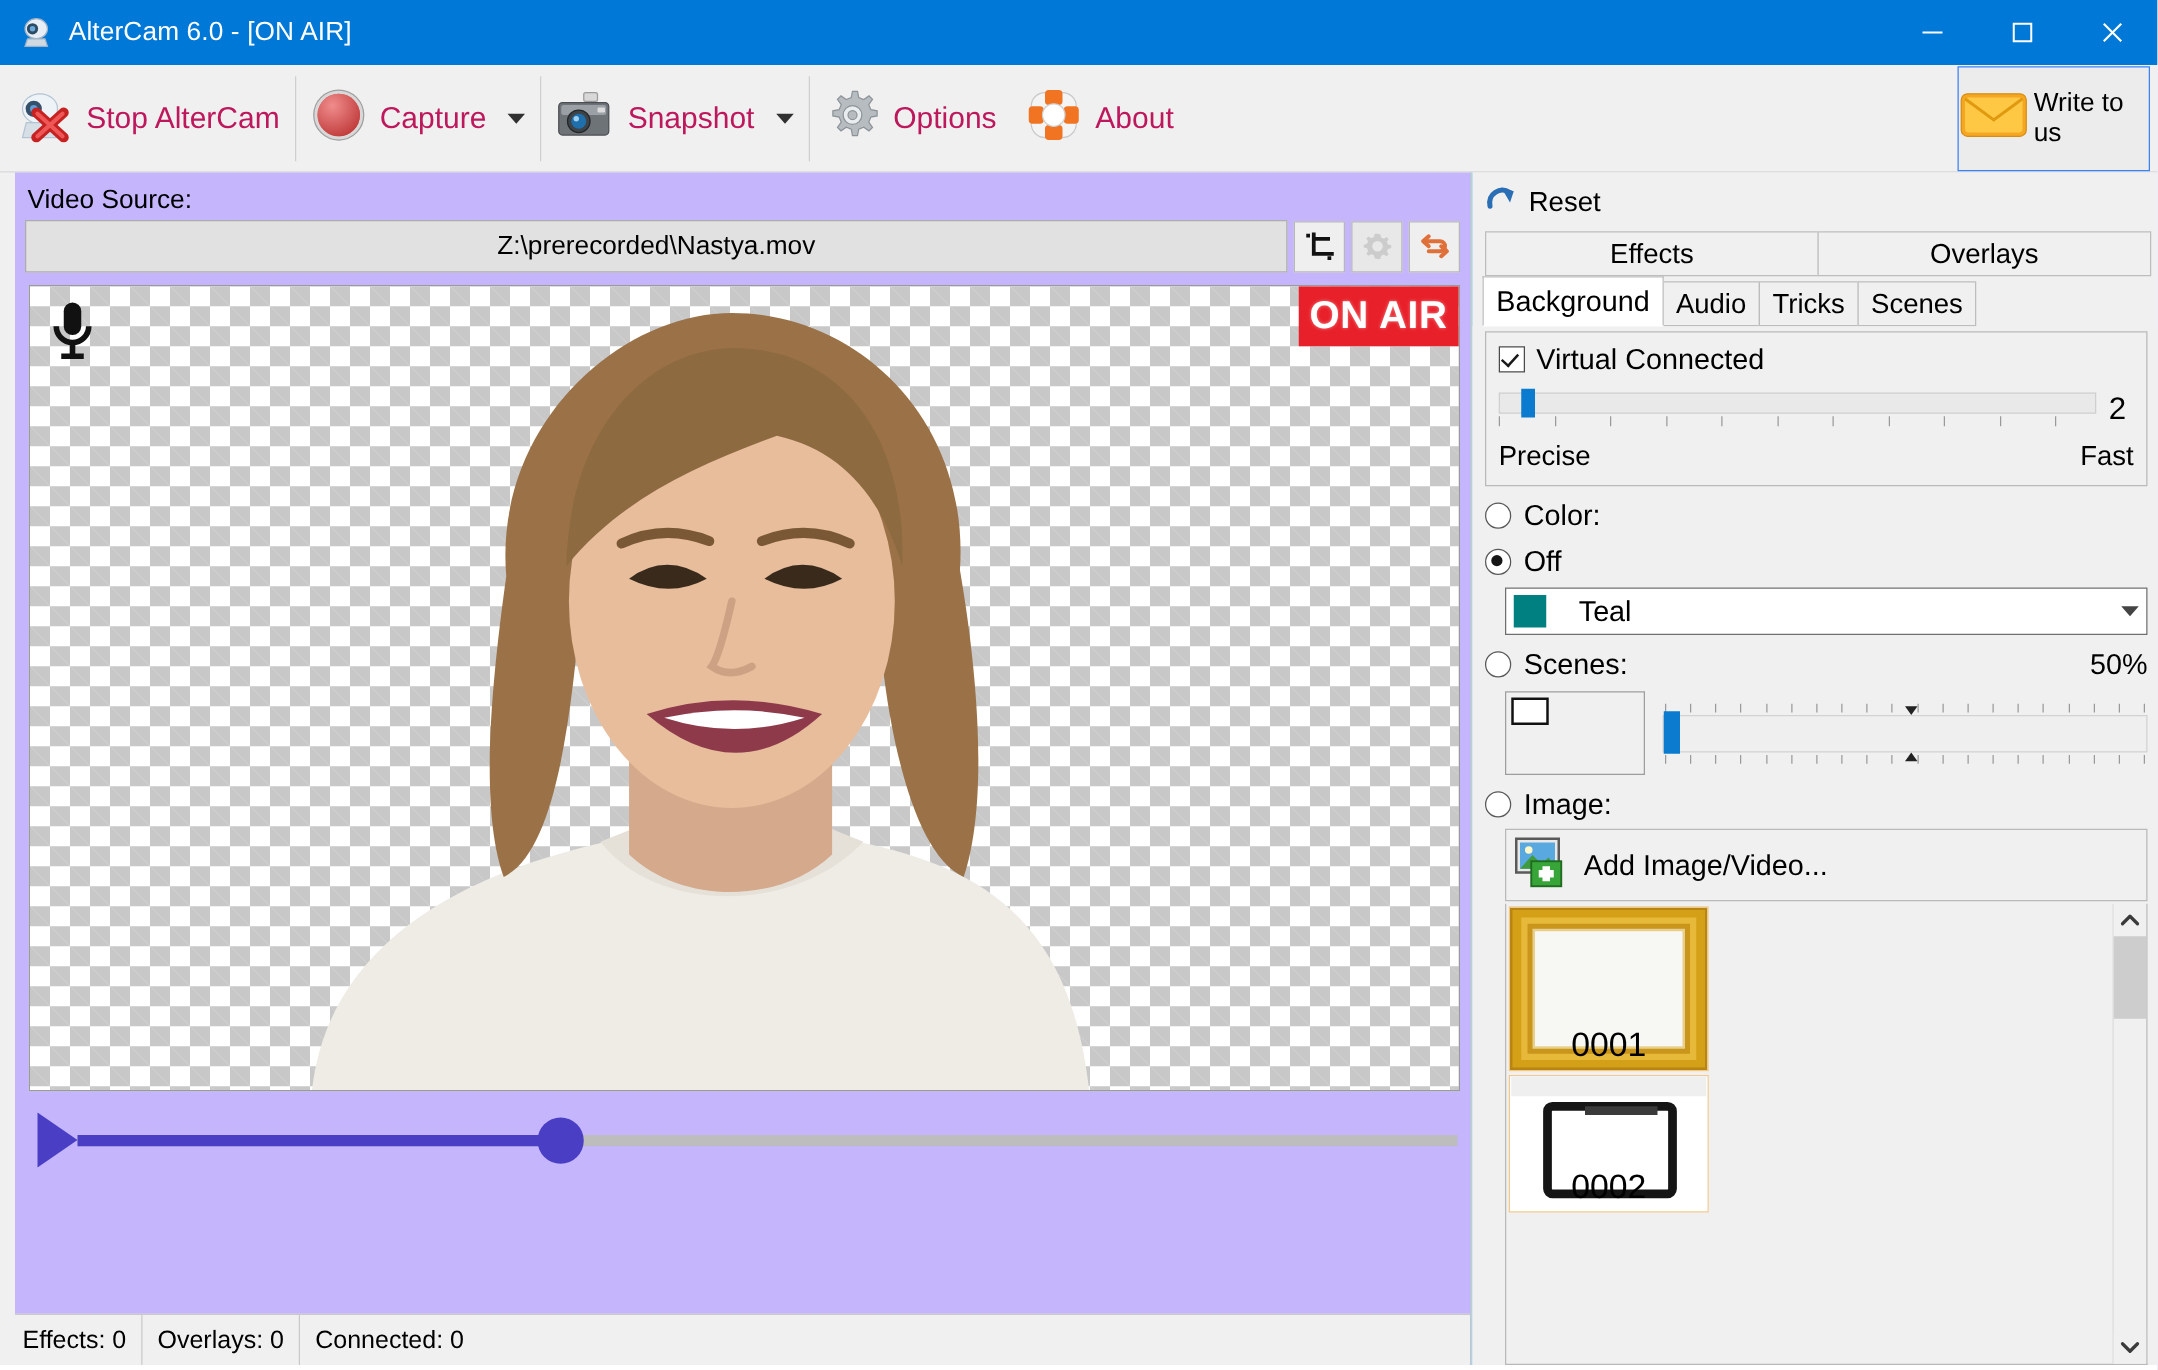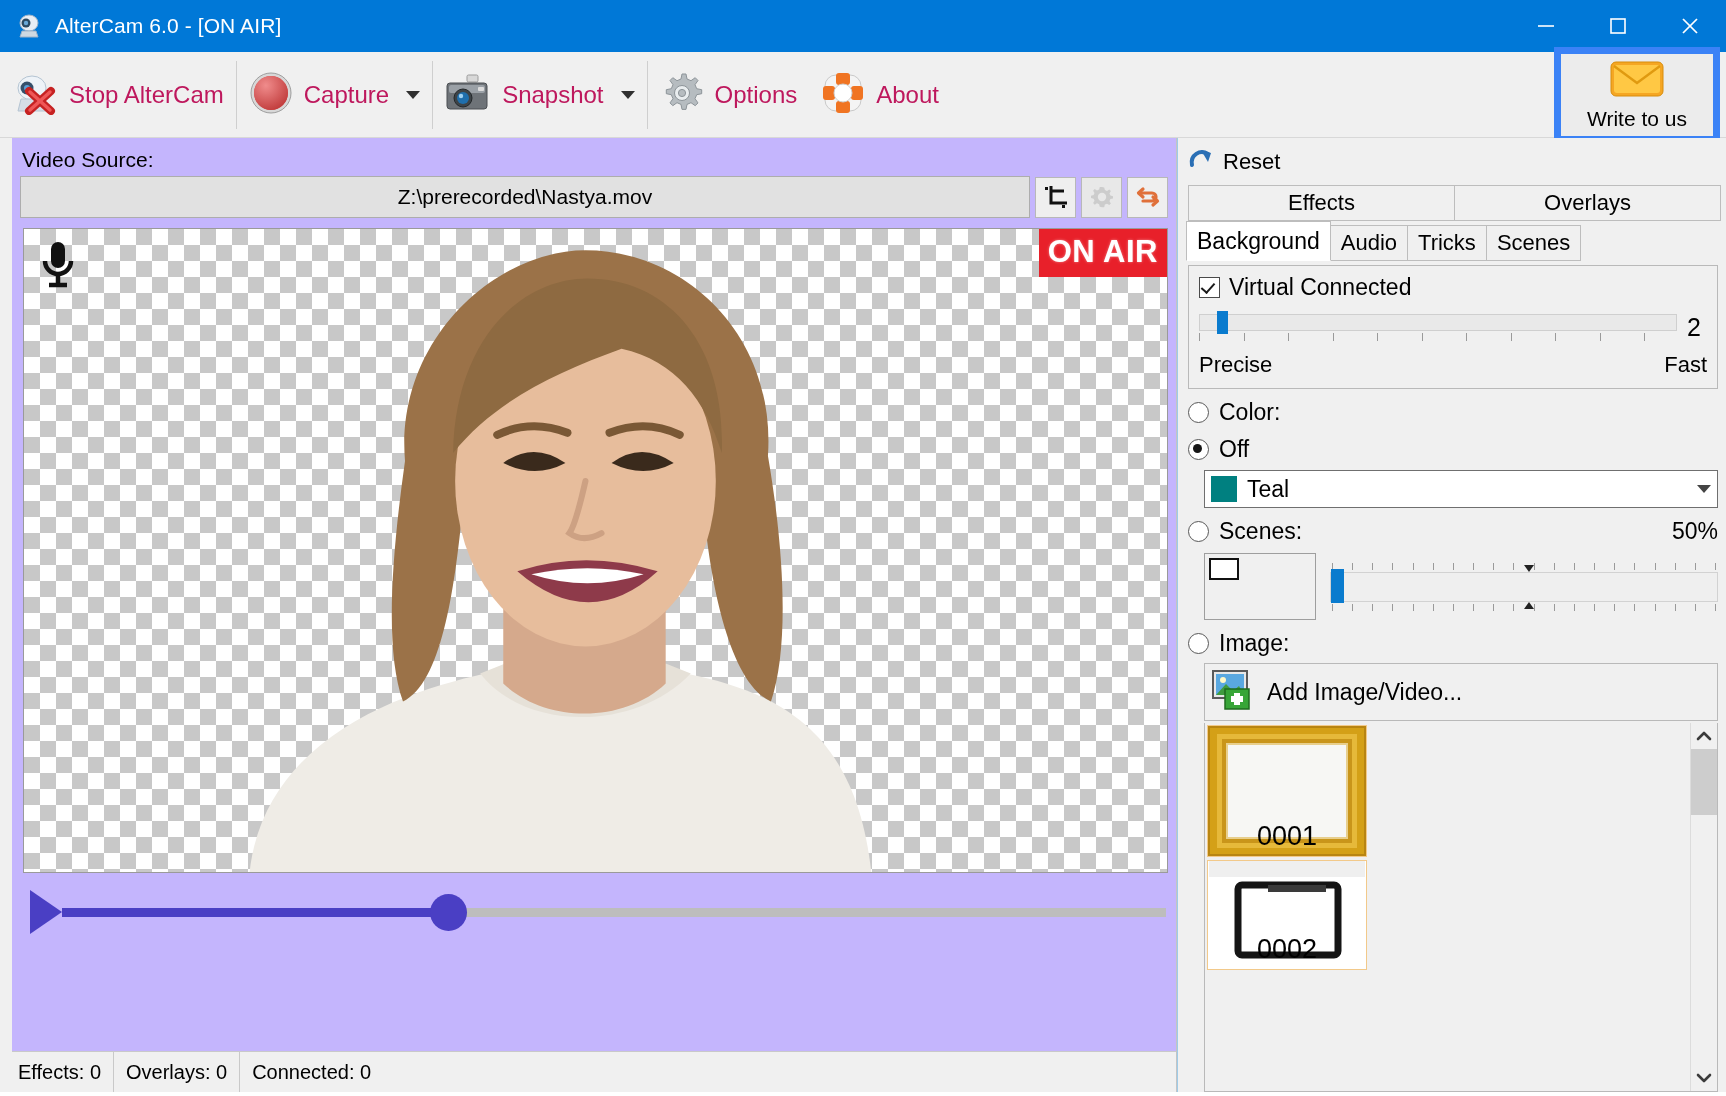--- a/index.html
+++ b/index.html
@@ -92,24 +92,24 @@
     width: 0; height: 0;
     border-left: 7px solid transparent;
     border-right: 7px solid transparent;
     border-top: 8px solid #303030;
   }
   .writebtn {
     margin-left: auto;
     margin-right: 6px;
     width: 152px;
     height: 82px;
-    border: 7px solid #3b82f6;
+    border: 1px solid #3b82f6;
     background: #ececec;
     display: flex;
-    flex-direction: column;
+    flex-direction: row;
     align-items: center;
     justify-content: center;
     gap: 4px;
   }
   .writebtn .wb-label { font-size: 21px; color: #000; }
 
   
   .body {
     flex: 1 1 auto;
     display: flex;
@@ -403,21 +403,21 @@
   .radio-right { margin-left: auto; font-size: 23px; color: #000; }
 
   .color-combo {
     margin: 7px 0 0 18px;
     height: 36px;
     background: #ffffff;
     border: 1px solid #6f6f6f;
     display: flex;
     align-items: center;
     padding: 0 6px;
-    gap: 10px;
+    gap: 26px;
   }
   .swatch { width: 26px; height: 26px; flex: 0 0 auto; }
   .color-name { font-size: 23px; color: #000; }
   .combo-caret {
     margin-left: auto;
     width: 0; height: 0;
     border-left: 7px solid transparent;
     border-right: 7px solid transparent;
     border-top: 8px solid #444;
   }

